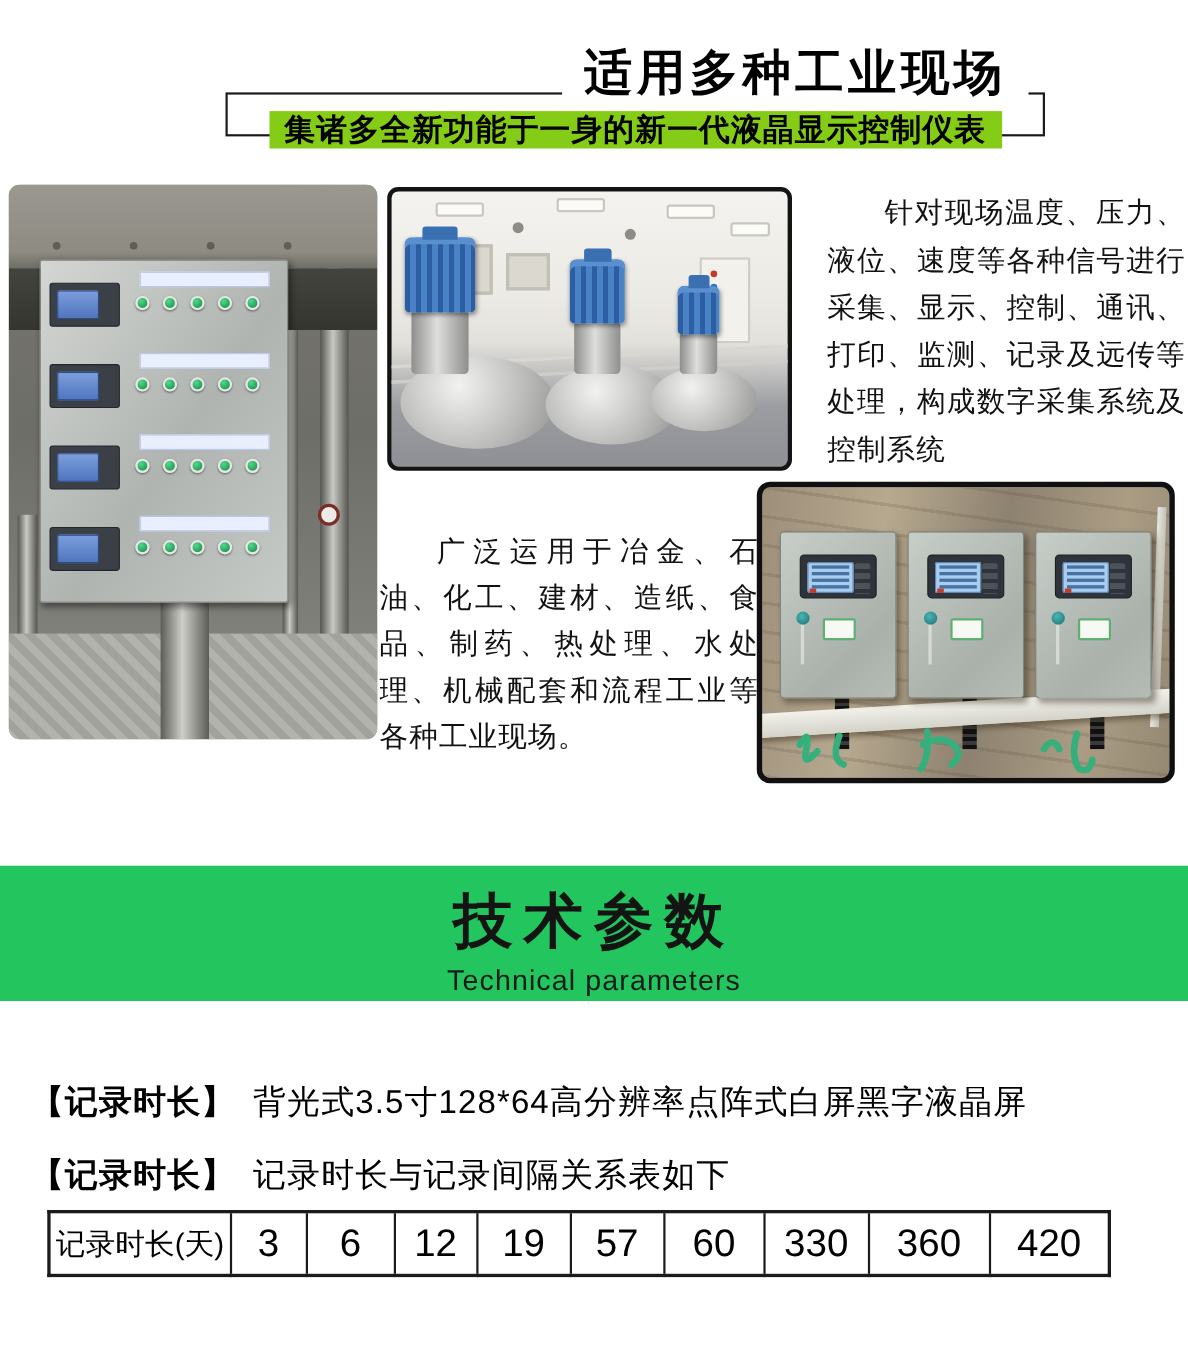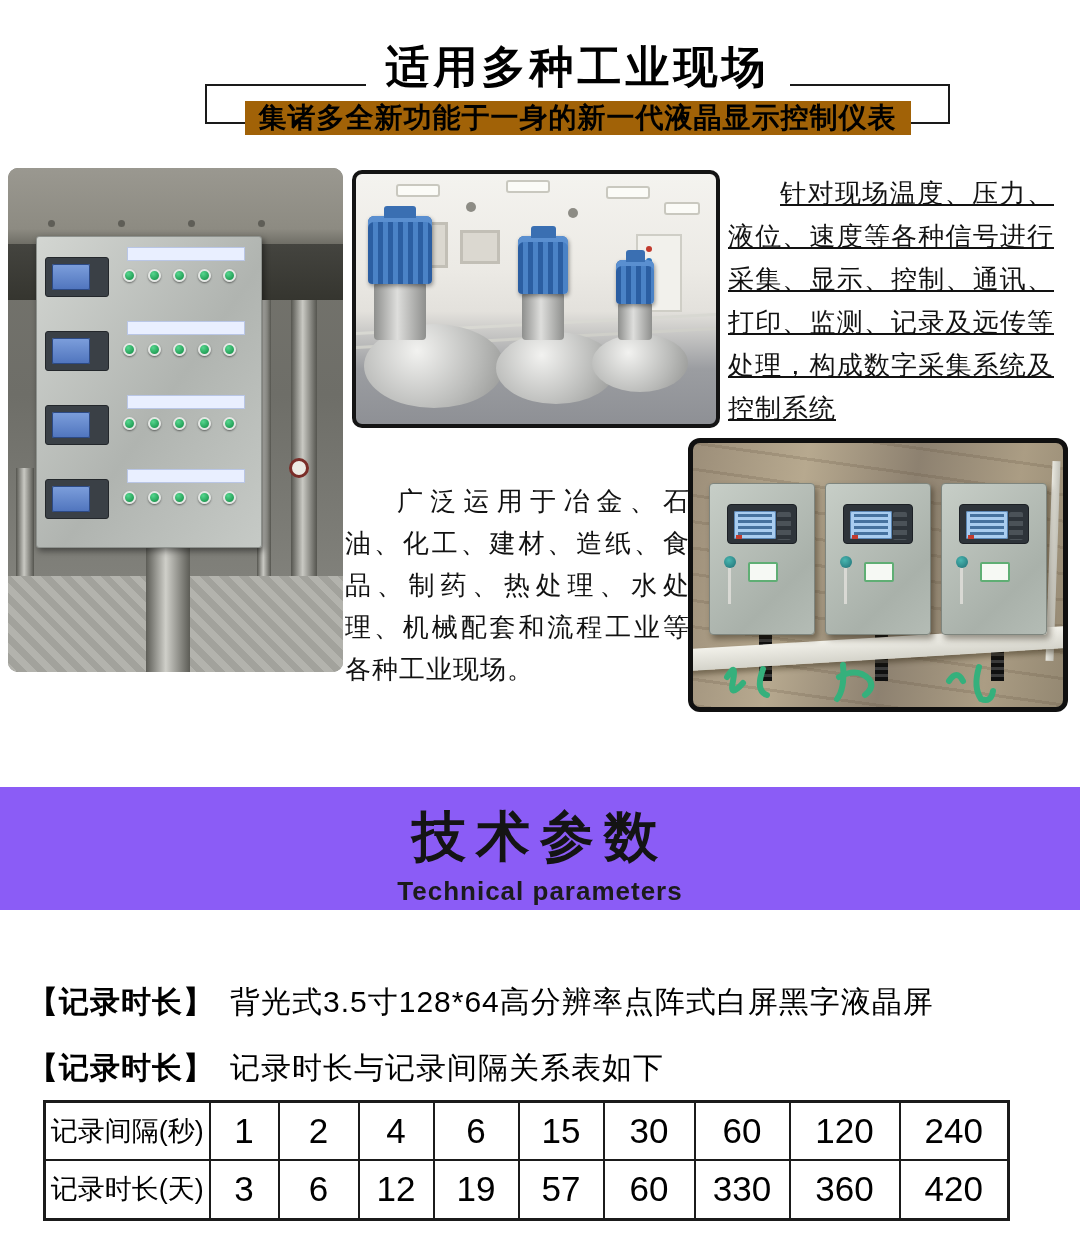--- a/index.html
+++ b/index.html
@@ -8,40 +8,40 @@
     width:1080px; height:1234px; position:relative; overflow:hidden;
     font-family:"Liberation Sans","DejaVu Sans",sans-serif; color:#111;
   }
 
   
   .title-frame {
     position:absolute; left:205px; top:84px; width:745px; height:40px;
     border:2px solid #1a1a1a;
   }
   .page-title {
-    position:absolute; left:205px; top:40px; width:745px; text-align:center;
+    position:absolute; left:190px; top:40px; width:745px; text-align:right;
   }
   .page-title span {
     display:inline-block; background:#ffffff; padding:0 20px;
     font-size:44px; font-weight:700; letter-spacing:4px; line-height:54px; color:#000;
   }
   .page-subtitle {
     position:absolute; left:205px; top:101px; width:745px; text-align:center;
   }
   .page-subtitle span {
-    display:inline-block; background:#a16207; padding:0 14px;
+    display:inline-block; background:#84cc16; padding:0 14px;
     font-size:28px; font-weight:700; letter-spacing:1px; line-height:34px; color:#000;
   }
 
   
   .para {
     position:absolute; font-size:26px; line-height:43px; letter-spacing:1px;
     text-align:justify; text-indent:2em; color:#121212;
   }
-  .para-signals { left:728px; top:172px; width:326px;text-decoration:underline; }
+  .para-signals { left:752px; top:172px; width:326px; }
   .para-apps    { left:345px; top:480px; width:345px; line-height:42px; }
 
   
   .photo { position:absolute; overflow:hidden; }
 
   
   .photo1 { left:8px; top:168px; width:335px; height:504px; border-radius:10px;
             background:linear-gradient(#77766f,#6e6e68 45%,#8a8a84); }
   .p1-beam { position:absolute; left:0; top:0; width:100%; height:76px;
              background:linear-gradient(#9a9890,#8d8b82 80%,#6f6e66); }
@@ -126,23 +126,23 @@
   .p3-conduit { position:absolute; top:192px; width:13px; height:46px;
                 background:repeating-linear-gradient(#101010 0 4px,#3a3a3a 4px 7px); }
   .p3-rail { position:absolute; left:-14px; bottom:48px; width:112%; height:22px;
              background:linear-gradient(#f2f1ea,#d4d3ca); transform:rotate(-3.5deg);
              box-shadow:0 4px 5px rgba(40,30,10,.4); }
   .p3-frame-r { position:absolute; right:6px; top:18px; width:8px; height:200px;
                 background:linear-gradient(90deg,#e9e8e0,#c2c1b8); transform:rotate(2deg); }
 
   
   .banner { position:absolute; left:0; top:787px; width:1080px; height:123px;
-            background:#8b5cf6; text-align:center; }
+            background:#22c55e; text-align:center; }
   .banner-title { margin-top:14px; font-size:54px; font-weight:700; letter-spacing:10px; color:#141414; }
-  .banner-sub { margin-top:2px; font-size:26px; font-weight:700; letter-spacing:1px; color:#1c1c1c; }
+  .banner-sub { margin-top:2px; font-size:26px; font-weight:400; letter-spacing:1px; color:#1c1c1c; }
 
   
   .spec { position:absolute; left:28px; font-size:30px; color:#000; white-space:nowrap; }
   .spec .lbl { font-weight:700; letter-spacing:1px; }
   .spec .val { margin-left:16px; font-weight:500; letter-spacing:1px; }
   .spec1 { top:982px; } .spec2 { top:1048px; }
 
   
   .rec-table { position:absolute; left:43px; top:1100px; width:964px;
                border-collapse:collapse; table-layout:fixed;
@@ -343,32 +343,20 @@
       <col style="width:80px">
       <col style="width:75px">
     <col style="width:85px">
       <col style="width:85px">
       <col style="width:91px">
       <col style="width:95px">
     <col style="width:110px">
       <col style="width:109px">
   </colgroup>
   <tbody>
-      <tr>
-    <td class="rowlbl">记录间隔(秒)</td>
-    <td>1</td>
-    <td>2</td>
-    <td>4</td>
-    <td>6</td>
-    <td>15</td>
-    <td>30</td>
-    <td>60</td>
-    <td>120</td>
-    <td>240</td>
-  </tr>
   <tr>
     <td class="rowlbl">记录时长(天)</td>
     <td>3</td>
     <td>6</td>
     <td>12</td>
     <td>19</td>
     <td>57</td>
     <td>60</td>
     <td>330</td>
     <td>360</td>

